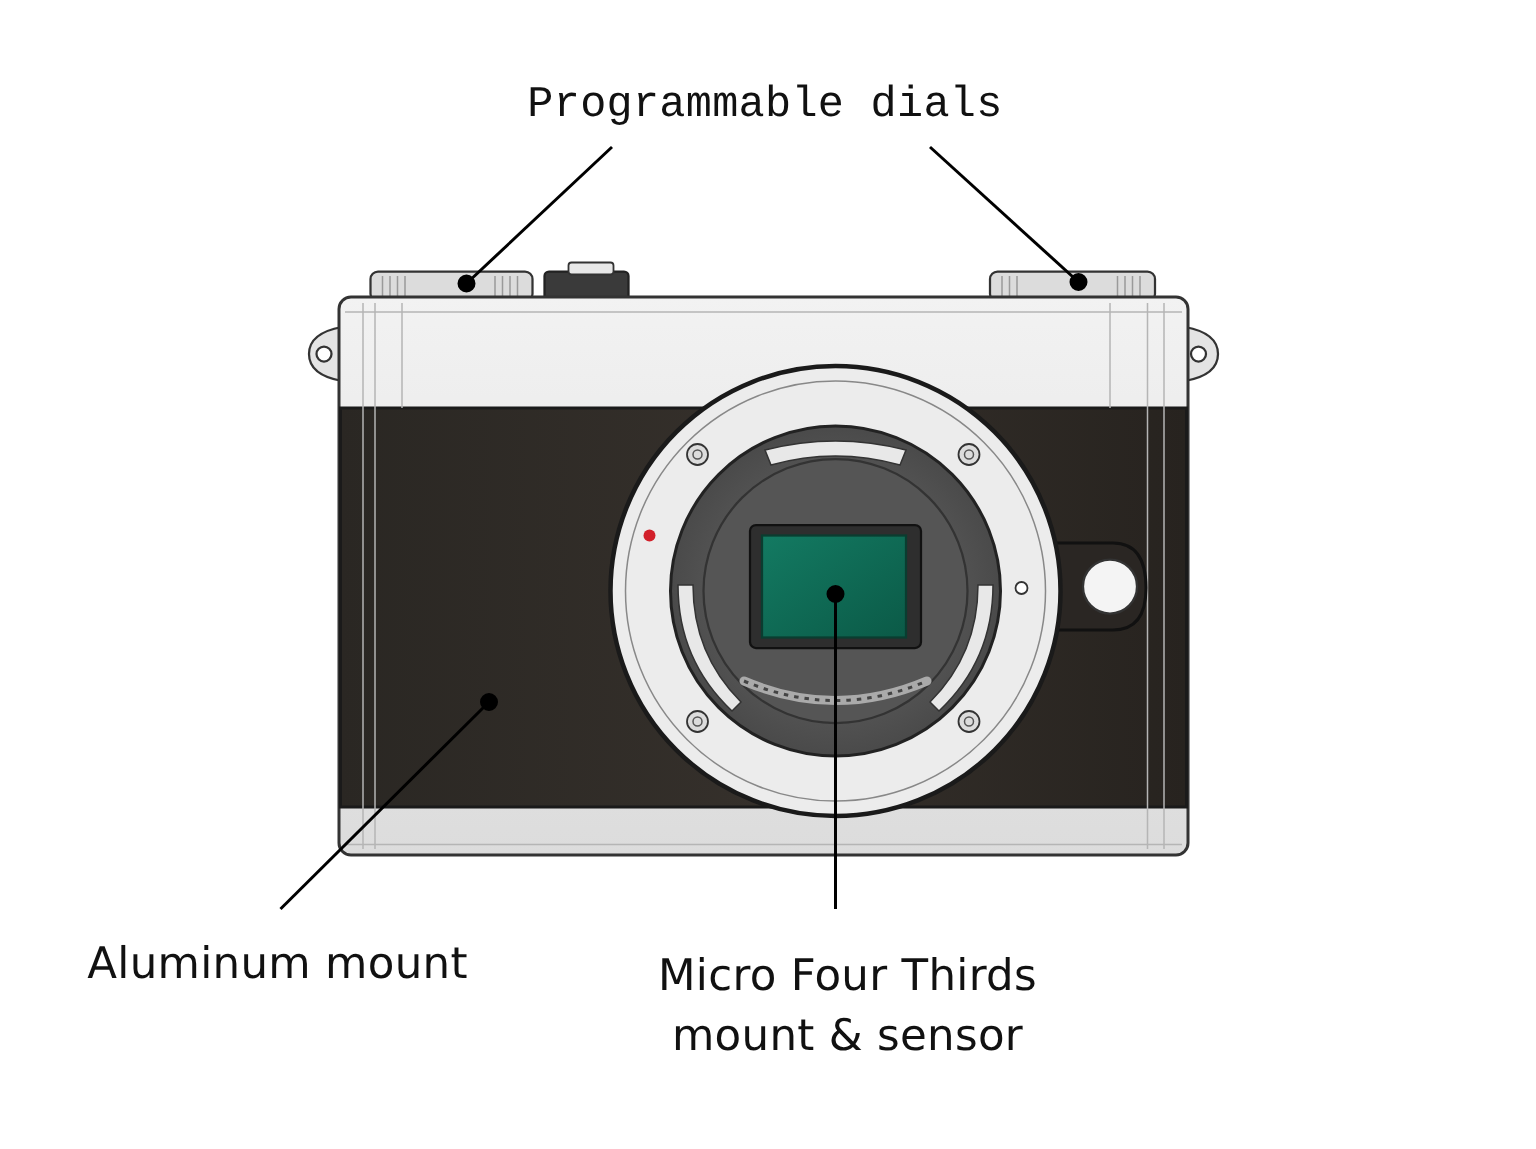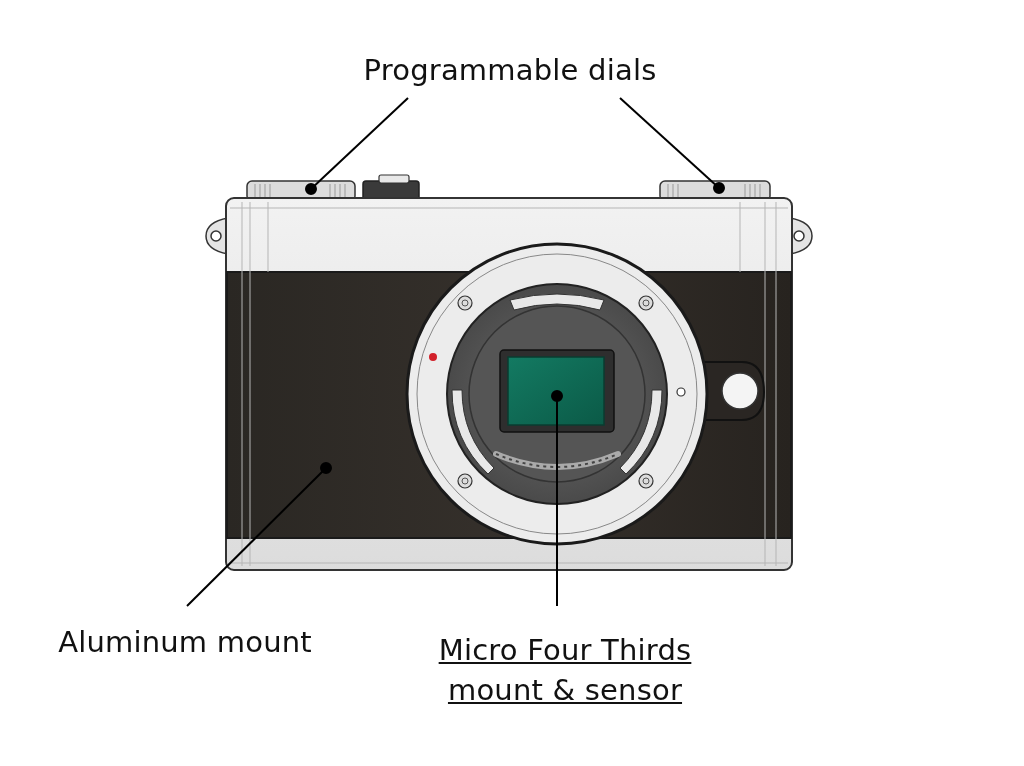--- a/index.html
+++ b/index.html
@@ -1,20 +1,20 @@
 <!DOCTYPE html>
 <html><head>
 <meta charset="utf-8">
 <style>
   html, body { margin:0; padding:0; background:#ffffff; }
   body { width:1024px; height:766px; position:relative; overflow:hidden; font-family:"DejaVu Sans", sans-serif; }
   .label { position:absolute; color:#111; font-size:29px; line-height:40px; text-align:center; white-space:nowrap; letter-spacing:0.2px; }
-  #lbl-dials { left:330px; top:50px; width:360px; }
+  #lbl-dials { left:330px; top:50px; width:360px;font-family:Liberation Mono, monospace; }
   #lbl-body { left:40px; top:622px; width:290px; }
-  #lbl-mount { left:400px; top:630px; width:330px;text-decoration:underline; }
+  #lbl-mount { left:400px; top:630px; width:330px; }
   svg { position:absolute; left:0; top:0; }
 </style>
 </head>
 <body>
 
 <svg width="1024" height="766" viewBox="0 0 1024 766" xmlns="http://www.w3.org/2000/svg">
   <defs>
     <linearGradient id="silverG" x1="0" y1="0" x2="0" y2="1">
       <stop offset="0" stop-color="#f2f2f2"></stop>
       <stop offset="1" stop-color="#dcdcdc"></stop>

